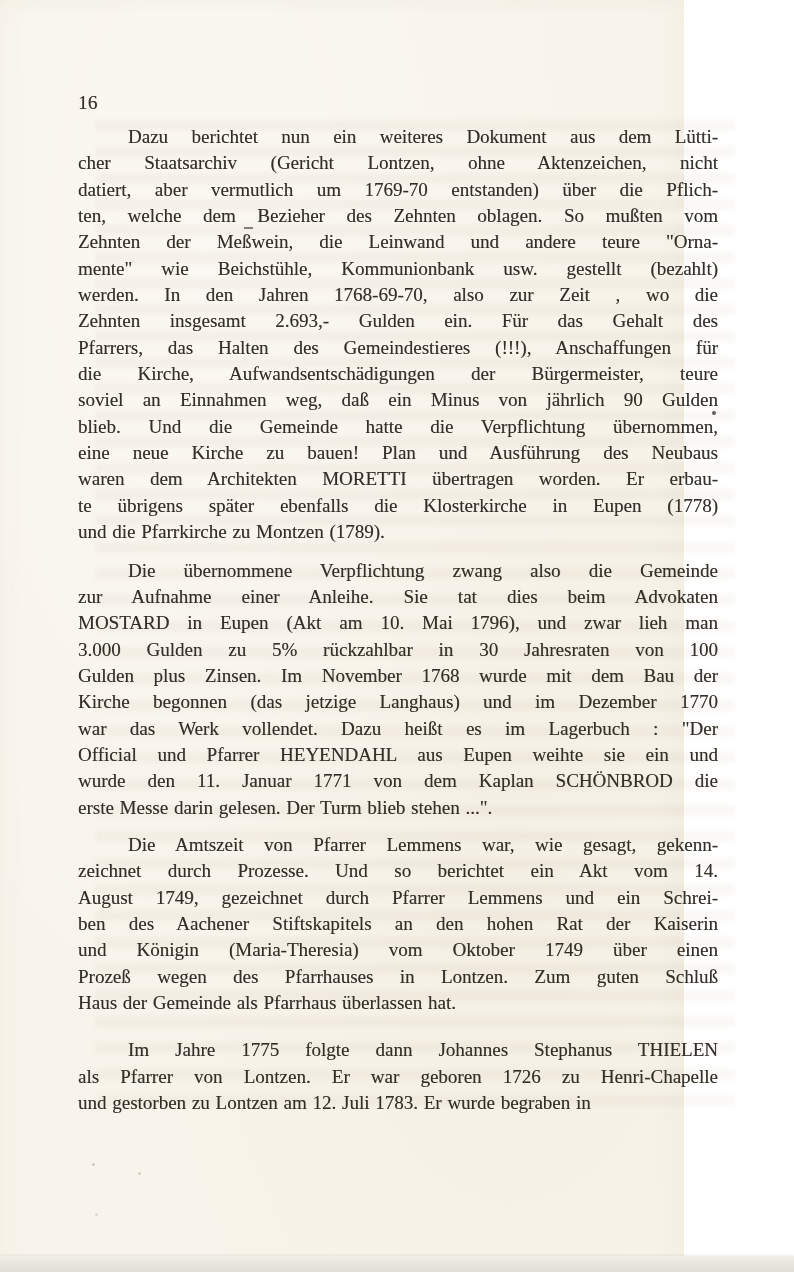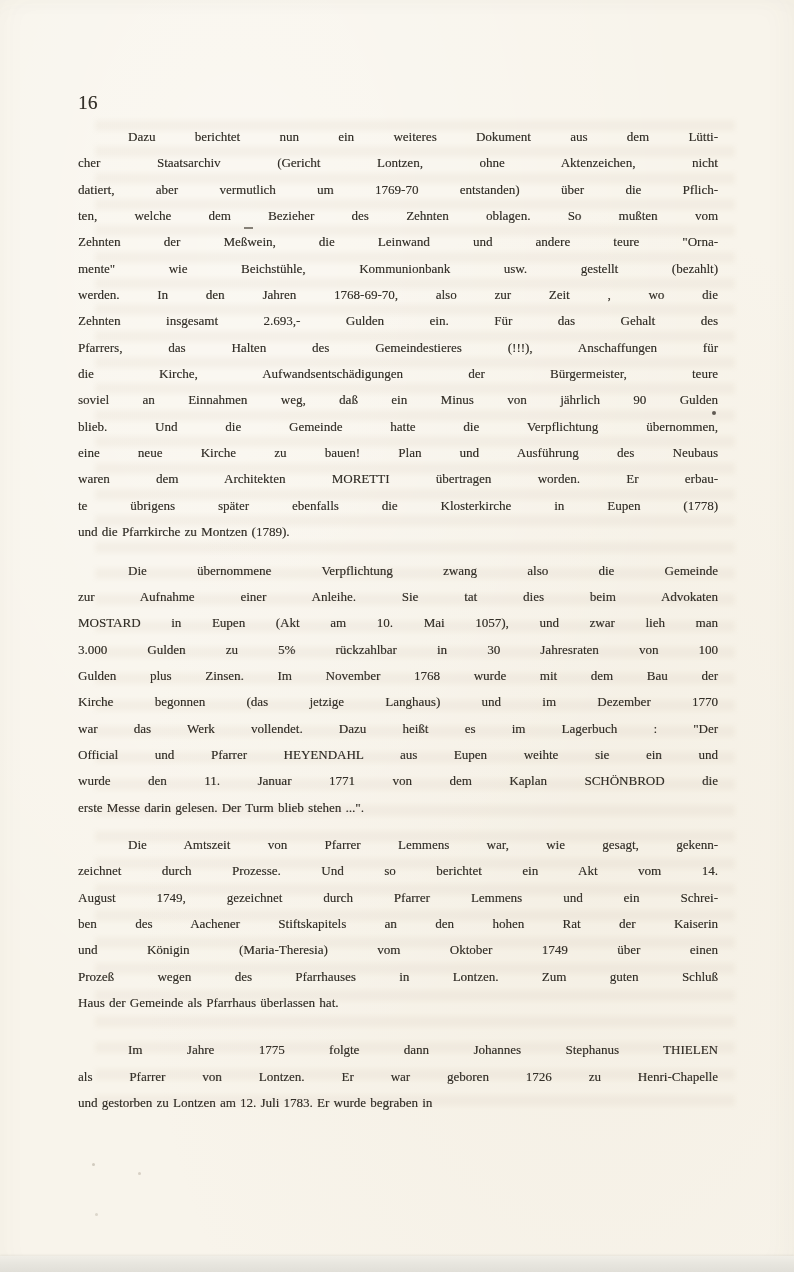--- a/index.html
+++ b/index.html
@@ -6,21 +6,21 @@
     margin: 0;
     padding: 0;
     width: 794px;
     height: 1272px;
     overflow: hidden;
     font-family: "Liberation Serif", "DejaVu Serif", serif;
   }
   .scan-page {
     position: absolute;
     left: 0; top: 0;
-    width: 794px;
+    width: 684px;
     height: 1272px;
     background:
       radial-gradient(ellipse at 30% 20%, rgba(255,255,255,0.35), rgba(255,255,255,0) 60%),
       radial-gradient(ellipse at 75% 70%, rgba(214,200,172,0.10), rgba(255,255,255,0) 55%),
       #f8f4eb;
     box-shadow: inset -10px 0 24px rgba(90,80,60,0.03), inset 10px 0 24px rgba(90,80,60,0.02);
   }
   
   .bleed-through {
     position: absolute;
@@ -40,21 +40,21 @@
     top: 92px;
     font-size: 19.5px;
     color: #332f28;
     text-shadow: 0.3px 0.3px 0.5px rgba(59,55,47,0.45);
   }
   .text-block {
     position: absolute;
     left: 78px;
     top: 124px;
     width: 640px;
-    font-size: 13px;
+    font-size: 19px;
     line-height: 26.35px;
     color: #332f28;
     text-shadow: 0.3px 0.3px 0.5px rgba(59,55,47,0.45);
     word-spacing: 1px;
   }
   .paragraph { margin: 0; }
   .paragraph.p1 { margin-bottom: 12px; }
   .paragraph.p2 { margin-bottom: 11px; }
   .paragraph.p3 { margin-bottom: 21px; }
   .paragraph.p4 { margin-bottom: 4px; }
@@ -114,21 +114,21 @@
         <div class="line">soviel an Einnahmen weg, daß ein Minus von jährlich 90 Gulden</div>
         <div class="line">blieb. Und die Gemeinde hatte die Verpflichtung übernommen,</div>
         <div class="line">eine neue Kirche zu bauen! Plan und Ausführung des Neubaus</div>
         <div class="line">waren dem Architekten MORETTI übertragen worden. Er erbau-</div>
         <div class="line">te übrigens später ebenfalls die Klosterkirche in Eupen (1778)</div>
         <div class="line last">und die Pfarrkirche zu Montzen (1789).</div>
       </div>
       <div class="paragraph p2">
         <div class="line first">Die übernommene Verpflichtung zwang also die Gemeinde</div>
         <div class="line">zur Aufnahme einer Anleihe. Sie tat dies beim Advokaten</div>
-        <div class="line">MOSTARD in Eupen (Akt am 10. Mai 1057), und zwar lieh man</div>
+        <div class="line">MOSTARD in Eupen (Akt am 10. Mai 1796), und zwar lieh man</div>
         <div class="line">3.000 Gulden zu 5% rückzahlbar in 30 Jahresraten von 100</div>
         <div class="line">Gulden plus Zinsen. Im November 1768 wurde mit dem Bau der</div>
         <div class="line">Kirche begonnen (das jetzige Langhaus) und im Dezember 1770</div>
         <div class="line">war das Werk vollendet. Dazu heißt es im Lagerbuch : "Der</div>
         <div class="line">Official und Pfarrer HEYENDAHL aus Eupen weihte sie ein und</div>
         <div class="line">wurde den 11. Januar 1771 von dem Kaplan SCHÖNBROD die</div>
         <div class="line last">erste Messe darin gelesen. Der Turm blieb stehen ...".</div>
       </div>
       <div class="paragraph p3">
         <div class="line first">Die Amtszeit von Pfarrer Lemmens war, wie gesagt, gekenn-</div>

